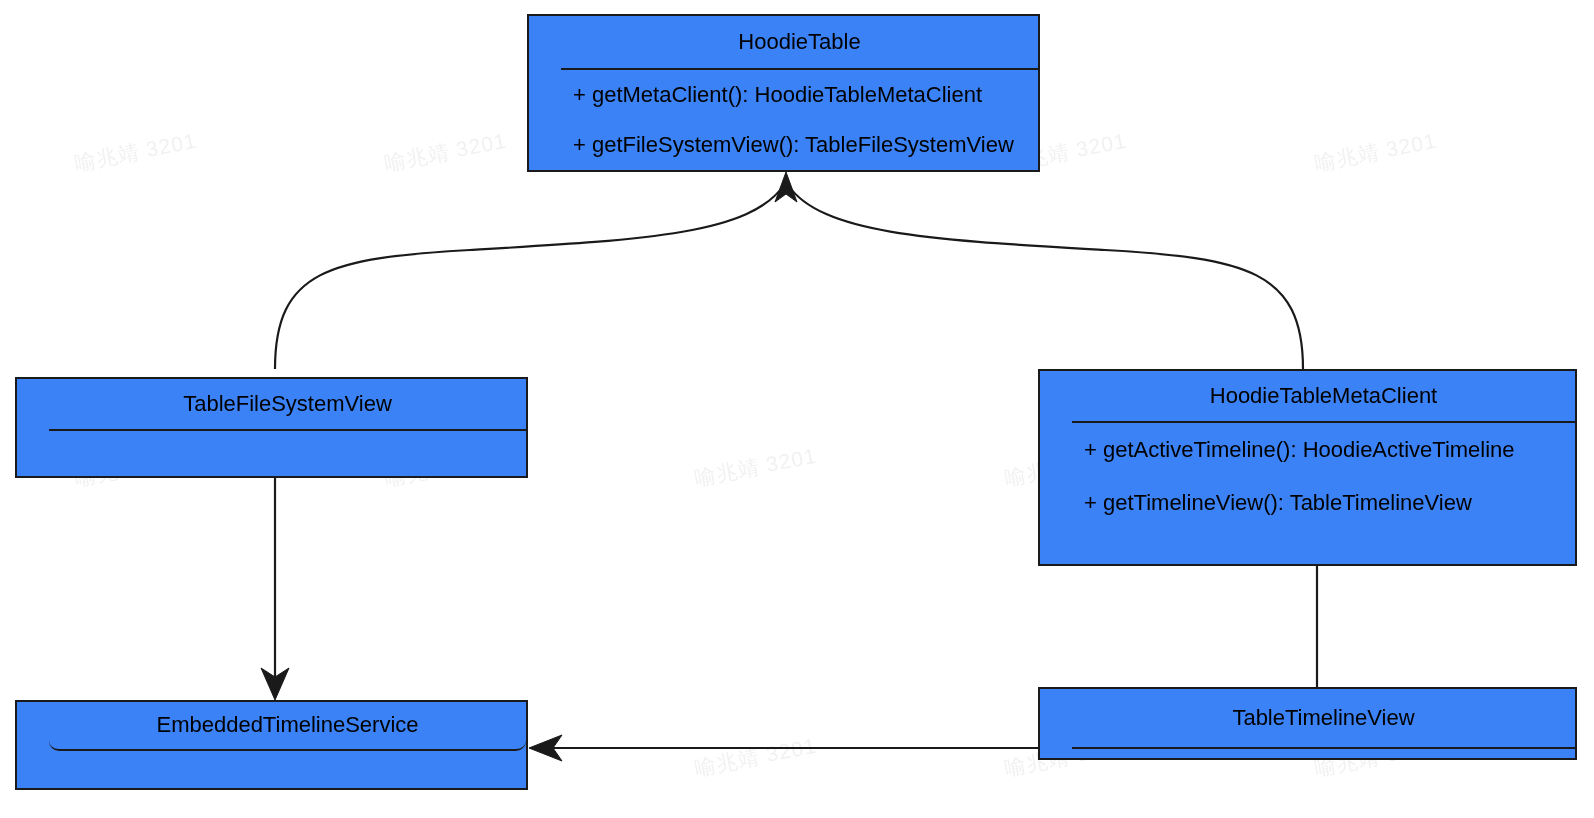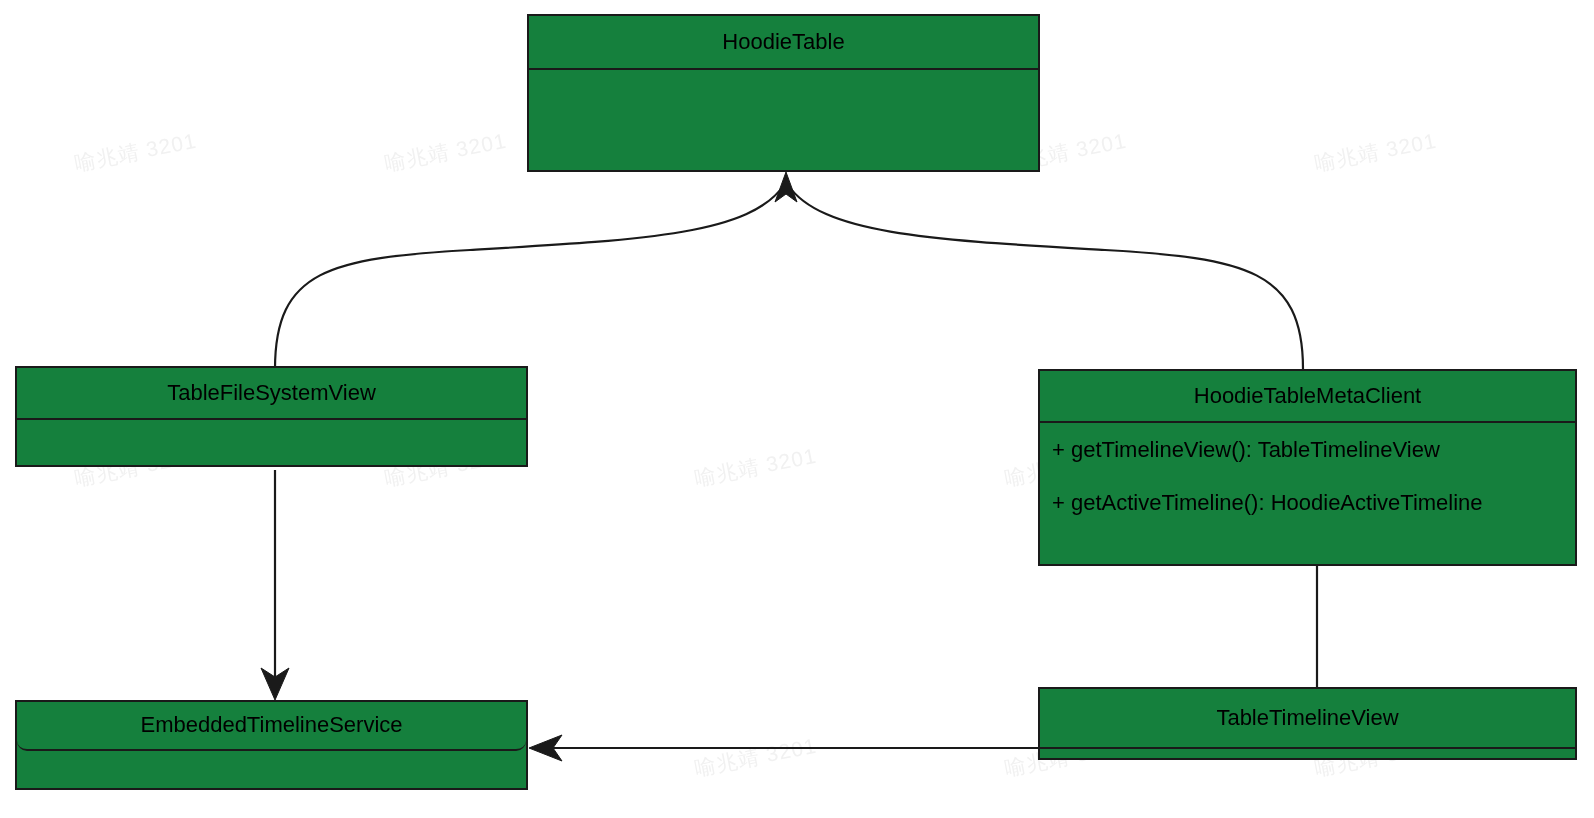--- a/index.html
+++ b/index.html
@@ -48,23 +48,24 @@
   #connectors {
     position: absolute;
     left: 0; top: 0;
     z-index: 2;
   }
 
   
   .uml-class {
     position: absolute;
     box-sizing: border-box;
-    background: #15803d;
+    background: #3b82f6;
     border: 2px solid #1a1a1a;
     z-index: 3;
+    padding-left: 32px;
   }
   .uml-title {
     box-sizing: border-box;
     width: 100%;
     text-align: center;
     font-size: 22px;
     line-height: 1.2;
     display: flex;
     align-items: center;
     justify-content: center;
@@ -125,32 +126,36 @@
     <line x1="1317" y1="687" x2="1317" y2="552" stroke="#1a1a1a" stroke-width="2.2"></line>
     <polygon points="1317,530 1303,562 1317,553 1331,562" fill="#1a1a1a" stroke="#1a1a1a" stroke-width="1"></polygon>
 
     <line x1="1038" y1="748" x2="552" y2="748" stroke="#1a1a1a" stroke-width="2.2"></line>
     <polygon points="529,748 562,735 553,748 562,761" fill="#1a1a1a" stroke="#1a1a1a" stroke-width="1"></polygon>
   </svg>
 
   <div id="classes">
       <div class="uml-class" style="left: 527px; top: 14px; width: 513px; height: 158px; border-color: rgb(26, 26, 26);">
         <div class="uml-title" style="height: 54px; border-bottom-color: rgb(26, 26, 26);">HoodieTable</div>
+        <div class="uml-members" style="height: 100px;">
+          <div class="uml-member" style="height: 50px;">+ getMetaClient(): HoodieTableMetaClient</div>
+          <div class="uml-member" style="height: 50px;">+ getFileSystemView(): TableFileSystemView</div>
+        </div>
       </div>
-      <div class="uml-class" style="left: 15px; top: 366px; width: 513px; height: 101px; border-color: rgb(26, 26, 26);">
+      <div class="uml-class" style="left: 15px; top: 377px; width: 513px; height: 101px; border-color: rgb(26, 26, 26);">
         <div class="uml-title" style="height: 52px; border-bottom-color: rgb(26, 26, 26);">TableFileSystemView</div>
         <div class="uml-members" style="height: 45px;">
           <div class="uml-member empty" style="height: 45px;"></div>
         </div>
       </div>
       <div class="uml-class" style="left: 1038px; top: 369px; width: 539px; height: 197px; border-color: rgb(26, 26, 26);">
         <div class="uml-title" style="height: 52px; border-bottom-color: rgb(26, 26, 26);">HoodieTableMetaClient</div>
         <div class="uml-members" style="height: 107px;">
+          <div class="uml-member" style="height: 53.5px;">+ getActiveTimeline(): HoodieActiveTimeline</div>
           <div class="uml-member" style="height: 53.5px;">+ getTimelineView(): TableTimelineView</div>
-          <div class="uml-member" style="height: 53.5px;">+ getActiveTimeline(): HoodieActiveTimeline</div>
         </div>
       </div>
       <div class="uml-class" style="left: 15px; top: 700px; width: 513px; height: 90px; border-color: rgb(26, 26, 26);">
         <div class="uml-title" style="height: 49px; border-bottom-color: rgb(26, 26, 26); border-radius: 10px;">EmbeddedTimelineService</div>
         <div class="uml-members" style="height: 37px;">
           <div class="uml-member empty" style="height: 37px;"></div>
         </div>
       </div>
       <div class="uml-class" style="left: 1038px; top: 687px; width: 539px; height: 73px; border-color: rgb(26, 26, 26);">
         <div class="uml-title" style="height: 60px; border-bottom-color: rgb(26, 26, 26);">TableTimelineView</div>

